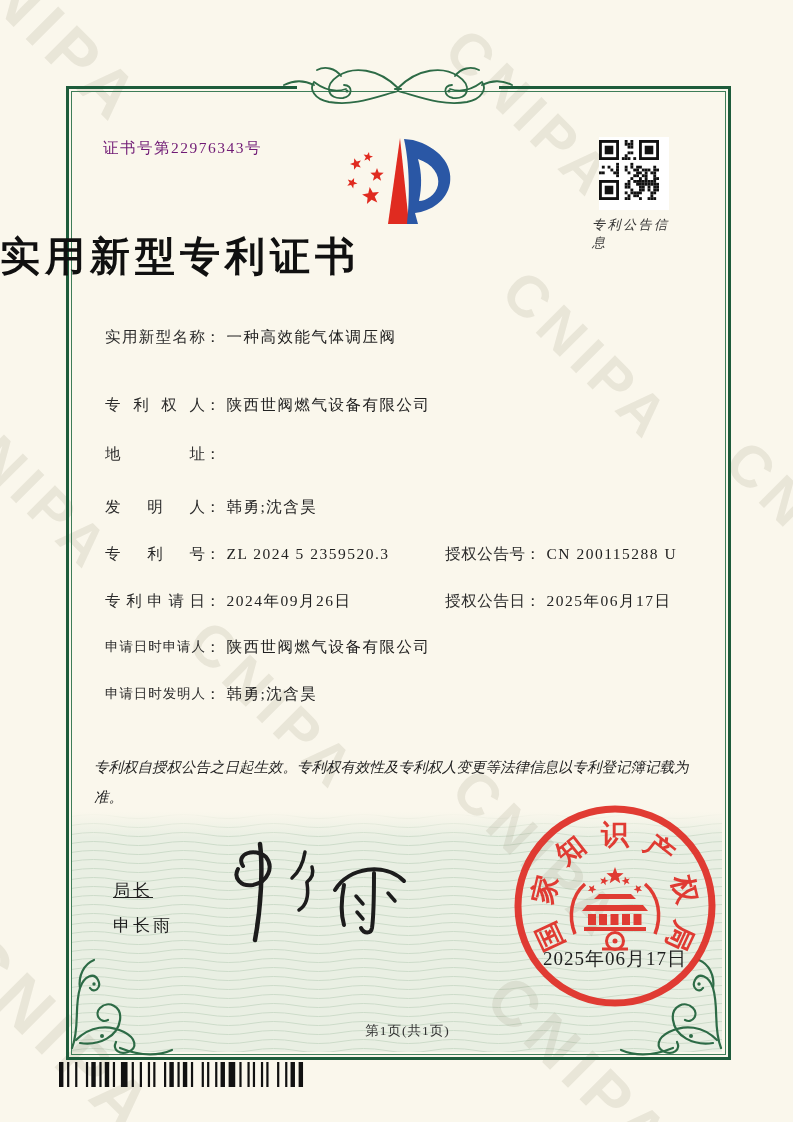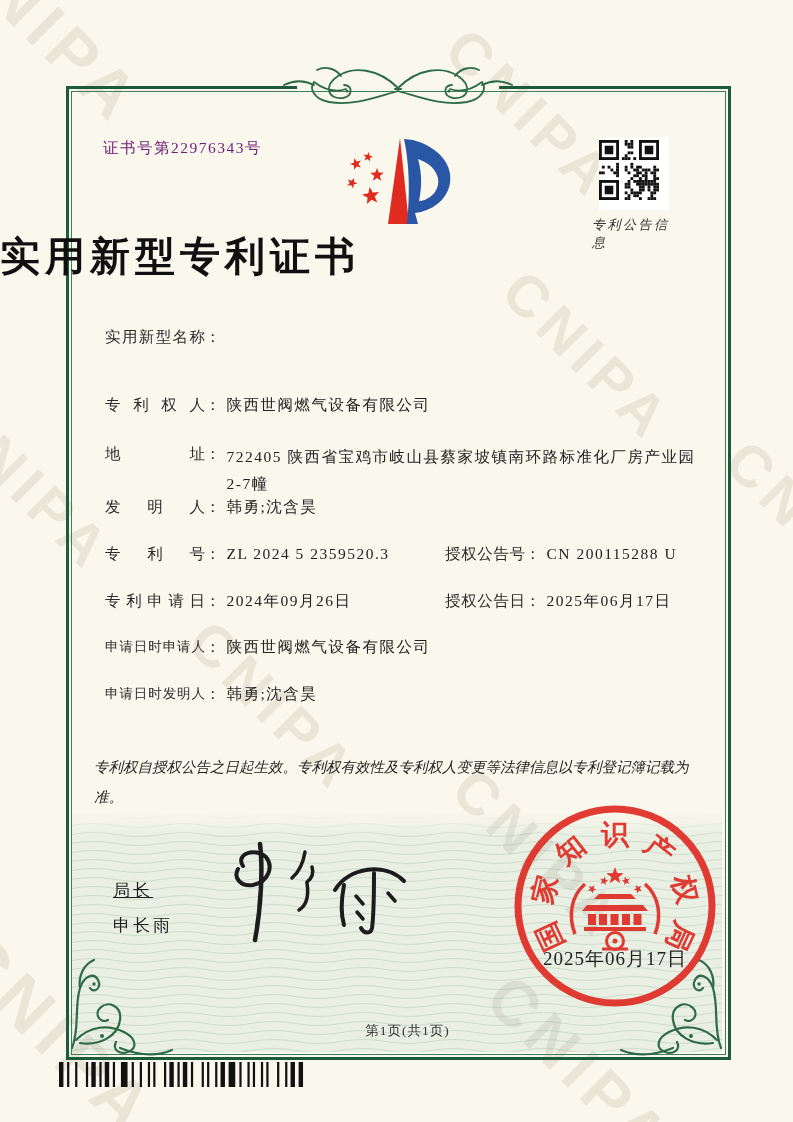--- a/index.html
+++ b/index.html
@@ -271,38 +271,38 @@
       <div class="frow" style="top: 326px;">
         <span class="flabel">
           <span>实</span>
           <span>用</span>
           <span>新</span>
           <span>型</span>
           <span>名</span>
           <span>称</span>
         </span>
         <span class="fcolon">：</span>
+        <span class="fvalue">一种高效能气体调压阀</span>
       </div>
       <div class="frow" style="top: 394px;">
         <span class="flabel">
           <span>专</span>
           <span>利</span>
           <span>权</span>
           <span>人</span>
         </span>
         <span class="fcolon">：</span>
         <span class="fvalue">陕西世阀燃气设备有限公司</span>
       </div>
       <div class="frow wide" style="top: 443px;">
         <span class="flabel">
           <span>地</span>
           <span>址</span>
         </span>
         <span class="fcolon">：</span>
-        <span class="fvalue">722405 陕西省宝鸡市岐山县蔡家坡镇南环路标准化厂房产业园2-7幢</span>
       </div>
       <div class="frow" style="top: 496px;">
         <span class="flabel">
           <span>发</span>
           <span>明</span>
           <span>人</span>
         </span>
         <span class="fcolon">：</span>
         <span class="fvalue">韩勇;沈含昊</span>
       </div>

